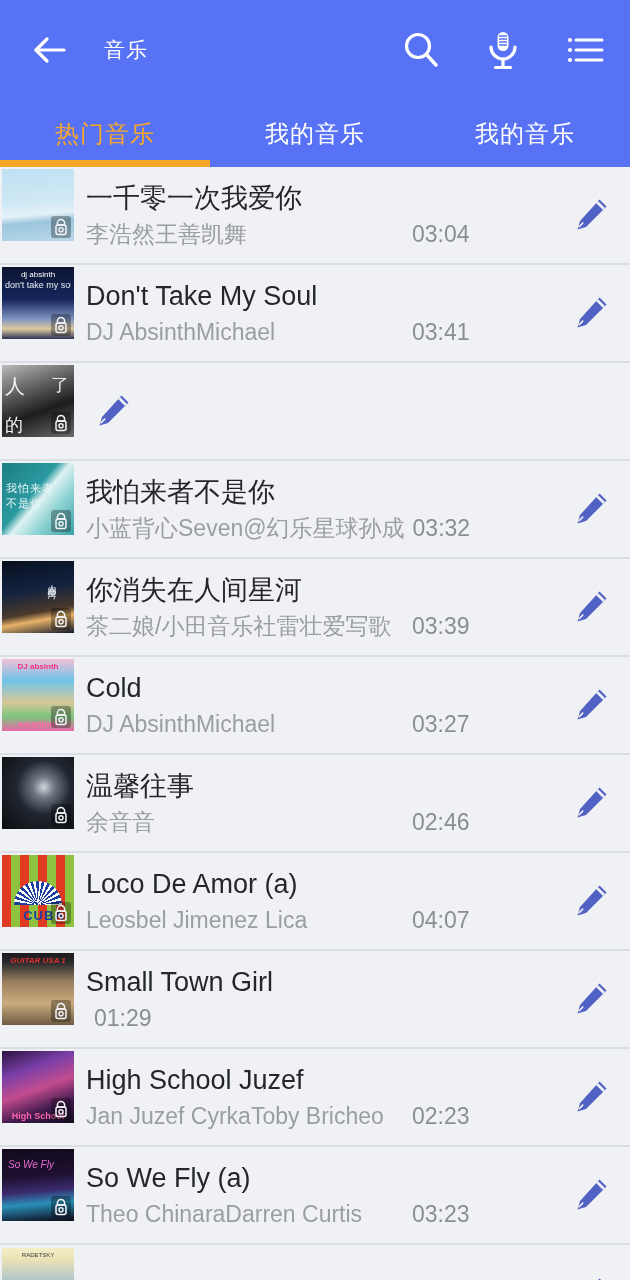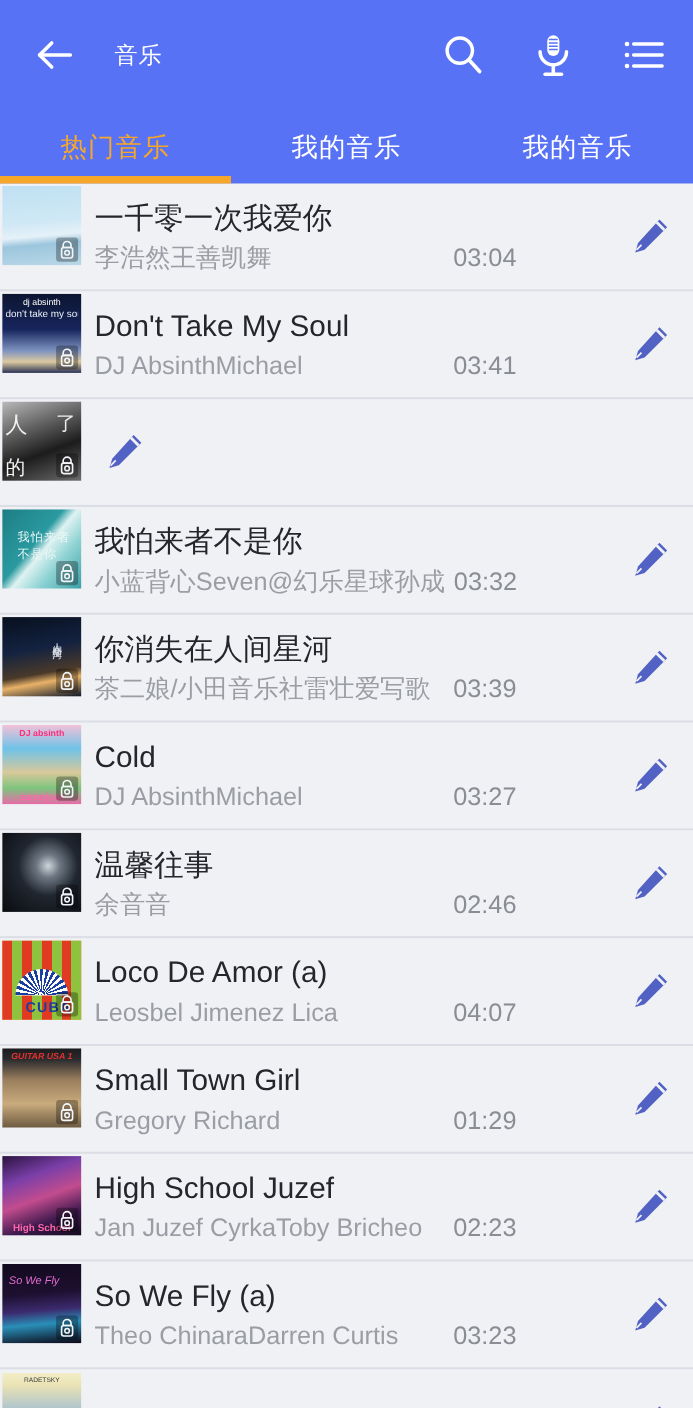--- a/index.html
+++ b/index.html
@@ -194,21 +194,21 @@
   .art-label-bot {
     position: absolute; left: 2px; right: 2px; bottom: 2px;
     font-size: 9px; color: #ff66aa; font-weight: bold; text-align: center;
     white-space: nowrap; overflow: hidden;
     font-family: "Liberation Sans", sans-serif;
   }
   .art-cjk-tl { position:absolute; left:3px; top:8px; font-size:20px; color:#f2f2f2; }
   .art-cjk-bl { position:absolute; left:3px; bottom:0px; font-size:18px; color:#f2f2f2; }
   .art-cjk-tr { position:absolute; right:5px; top:8px; font-size:18px; color:#e8e8e8; }
   .art-cjk-mid{ position:absolute; right:16px; top:16px; font-size:9px; color:#dfe7f0; writing-mode:vertical-rl; letter-spacing:2px;}
-  .art-cjk-c  { position:absolute; left:14px; top:18px; font-size:11px; color:#eaf7f7; letter-spacing:1px; }
+  .art-cjk-c  { position:absolute; left:4px; top:18px; font-size:11px; color:#eaf7f7; letter-spacing:1px; }
   .art-fly-word { position:absolute; left:6px; top:10px; font-size:10px; color:#e86bd0; font-style:italic; }
 </style>
 </head>
 <body>
 
 <div id="app">
 
   <div class="appbar" style="background: rgb(88, 114, 245);">
     <div class="appbar-top">
 
@@ -499,21 +499,20 @@
                 <path d="M11 4.5 a3.6 3.6 0 0 1 3.6 3.6 V10 H7.4 V8.1 A3.6 3.6 0 0 1 11 4.5 Z" fill="none" stroke="#f2f4f8" stroke-width="1.5"></path>
                 <rect x="6" y="10" width="10" height="9.5" rx="2" fill="none" stroke="#f2f4f8" stroke-width="1.5"></rect>
                 <circle cx="11" cy="14.8" r="2.1" fill="none" stroke="#f2f4f8" stroke-width="1.4"></circle>
               </svg>
             </div>
           </div>
         </div>
         <div class="row-text">
           <div class="song-title">Small Town Girl</div>
           <div class="meta">
-            <span class="artist">Gregory Richard</span>
             <span class="duration">01:29</span>
           </div>
         </div>
         <div class="edit-btn">
           <svg width="44" height="44" viewBox="0 0 44 44">
             <path d="M30.5 6.5 L37.5 13.5 L17 34 L8.5 36.5 L11 28 Z" fill="#5161c4"></path>
             <path d="M28 9 L35 16" stroke="#f0f1f5" stroke-width="2.6"></path>
             <path d="M9.6 34.2 L14.2 29.6" stroke="#f0f1f5" stroke-width="1.6"></path>
           </svg>
         </div>

